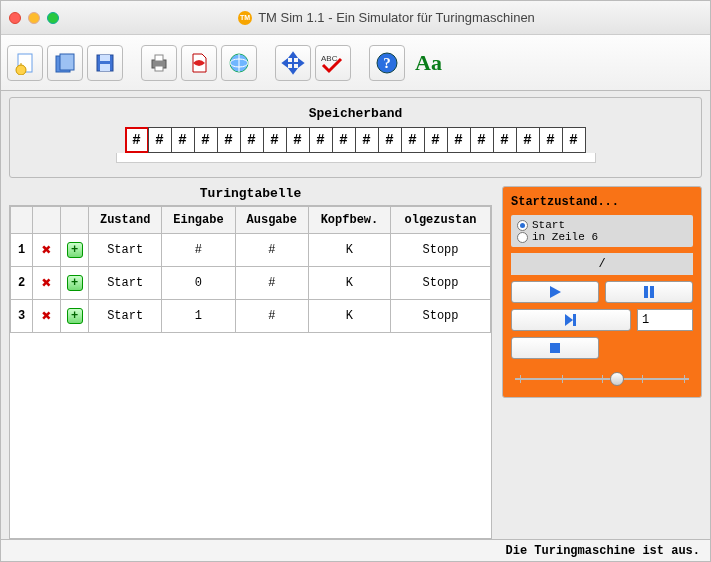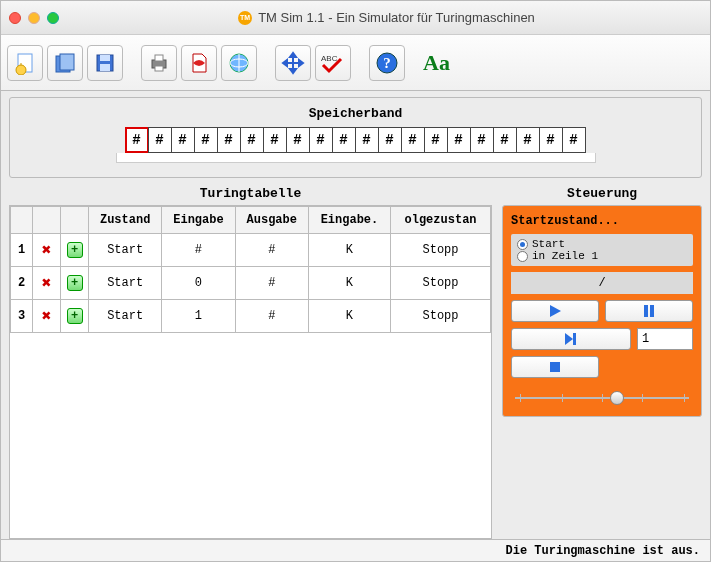--- a/index.html
+++ b/index.html
@@ -41,21 +41,21 @@
     gap: 4px;
   }
   .tbtn {
     width:36px;height:36px;
     border:1px solid #bbb;border-radius:4px;
     background: linear-gradient(#fff,#eee);
     display:flex;align-items:center;justify-content:center;
     cursor:pointer;
   }
   .tspacer { width:10px; }
-  .aa { font-family: Georgia, serif; font-size:22px; font-weight:bold; color:#0a7d1a; margin-left:14px; cursor:pointer; }
+  .aa { font-family: Georgia, serif; font-size:22px; font-weight:bold; color:#0a7d1a; margin-left:6px; cursor:pointer; }
   
   .main { flex:1; padding: 6px 8px 0 8px; display:flex; flex-direction:column; gap:8px; overflow:hidden; }
   .group-label { font-weight:bold; font-size:13px; margin-bottom:4px;text-align:center; }
   .panel { background:#ececec; }
   .tape-panel { border:1px solid #bbb; border-radius:3px; padding:8px 10px 14px 10px; background:#ececec; }
   .tape-row { display:flex; justify-content:center; margin-top:6px; }
   .tape-cell {
     width:24px;height:26px;border:1px solid #444;
     display:flex;align-items:center;justify-content:center;
     font-weight:bold;font-size:14px;background:#fff;margin-left:-1px;
@@ -219,21 +219,21 @@
       <div class="table-wrap">
         <table>
           <thead>
               <tr id="thead-row">
                 <th></th>
                 <th></th>
                 <th></th>
                 <th>Zustand</th>
                 <th>Eingabe</th>
                 <th>Ausgabe</th>
-                <th>Eingabe.</th>
+                <th>Kopfbew.</th>
                 <th>olgezustan</th>
               </tr>
             </thead>
           <tbody id="tbody">
               <tr>
                 <td class="rownum">1</td>
                 <td class="iconcell"><span class="xicon">✖</span></td>
                 <td class="iconcell"><span class="plusicon">+</span></td>
                 <td>Start</td>
                 <td>#</td>
@@ -260,31 +260,30 @@
                 <td>#</td>
                 <td>K</td>
                 <td>Stopp</td>
               </tr>
             </tbody>
         </table>
       </div>
     </div>
 
     <div class="right-col">
-      <div class="group-label">Steuerung</div>
       <div class="ctrl-panel">
         <div class="ctrl-sub">Startzustand...</div>
         <div class="radio-box">
           <div class="radio-row">
             <span class="radio sel"></span>
             <span>Start</span>
           </div>
           <div class="radio-row">
             <span class="radio"></span>
-            <span>in Zeile 1</span>
+            <span>in Zeile 6</span>
           </div>
         </div>
         <div class="statebox">/</div>
         <div class="btnrow">
           <div class="ctrlbtn">
             <svg width="14" height="14">
                 <polygon points="2,1 13,7 2,13" fill="#2a6fe0"></polygon>
               </svg>
           </div>
           <div class="ctrlbtn">

